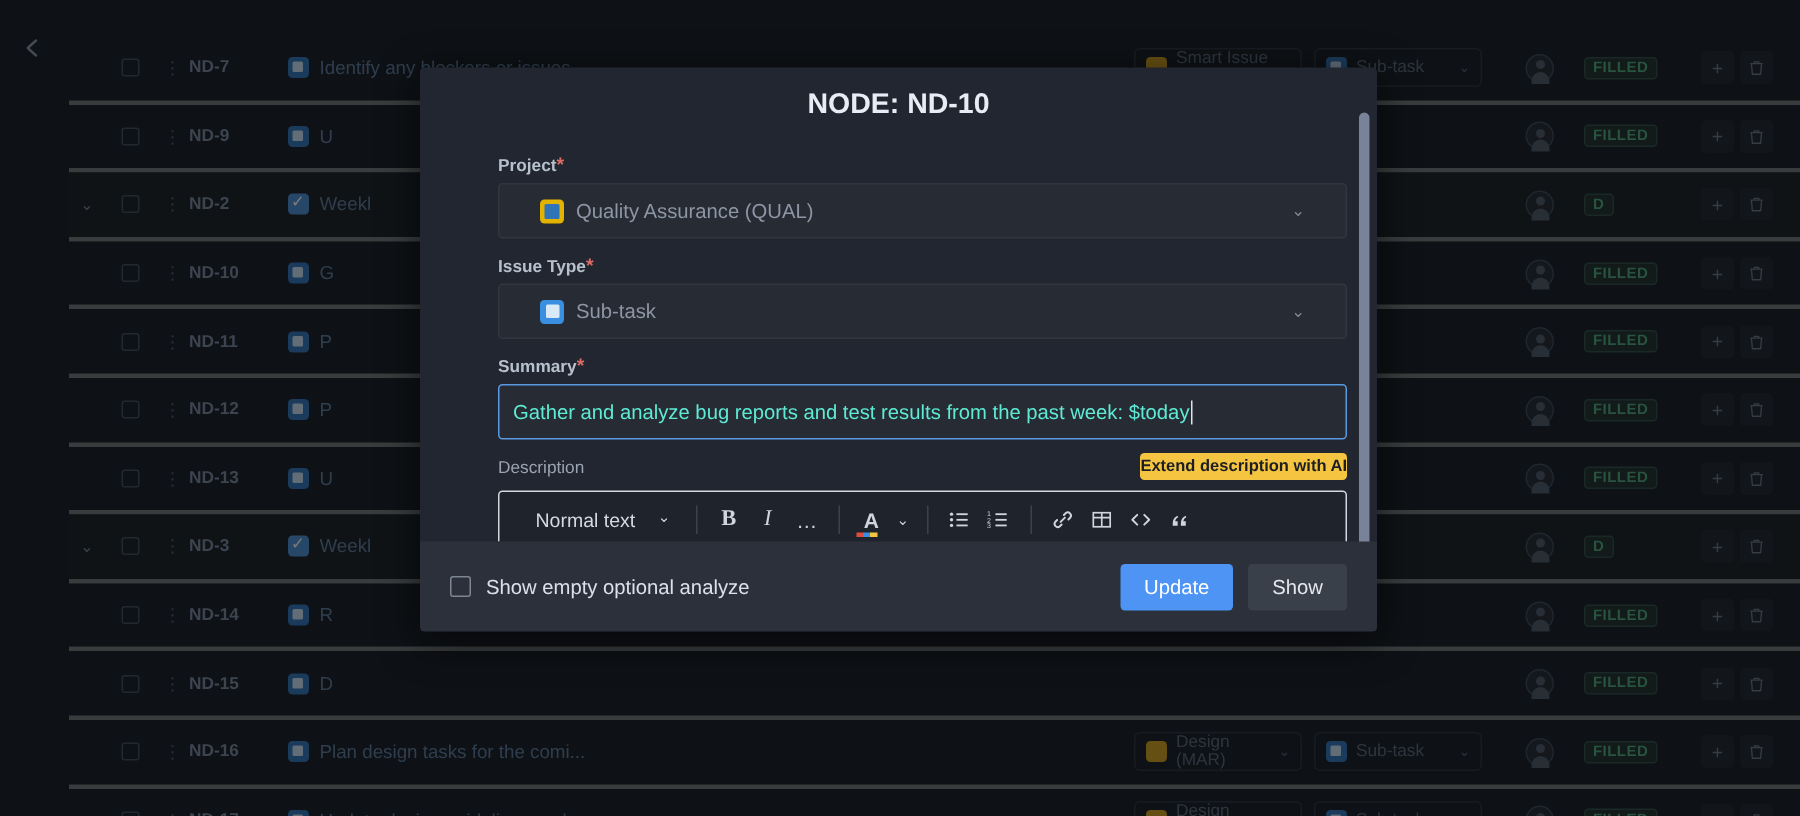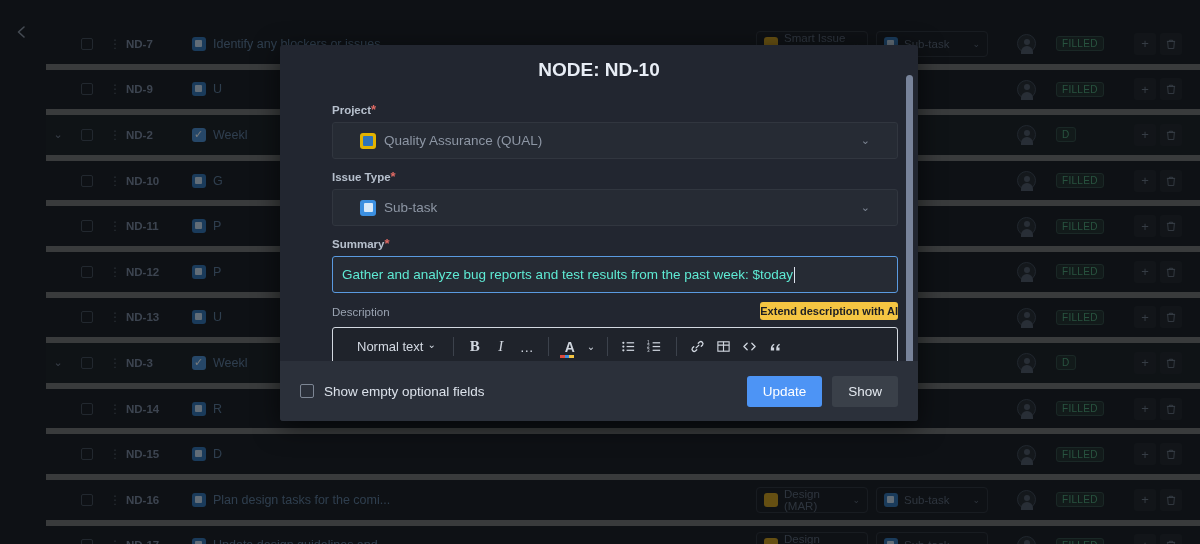--- a/index.html
+++ b/index.html
@@ -15,21 +15,21 @@
   .bg-layer { position: absolute; inset: 0; }
   .back-arrow {
     position: absolute; left: 8px; top: 18px;
     width: 28px; height: 28px; border-radius: 4px;
     display: flex; align-items: center; justify-content: center;
     color: #8c96a6;
   }
   .table { position: absolute; left: 46px; top: 24px; right: 0; }
   .row {
     position: relative; height: 45.6px;
-    border-bottom: 6px solid #737373;
+    border-bottom: 3px solid #737373;
     display: flex; align-items: center;
     color: #7f8b9e; font-size: 12.5px;
   }
   .row.group { background: #181b21; }
   .c-chev  { width: 24px; text-align: center; color: #6f7b8d; font-size: 11px; }
   .c-check { width: 34px; display: flex; justify-content: center; }
   .chk {
     width: 12px; height: 12px; border: 1px solid #414a57;
     border-radius: 2px; background: transparent;
   }
@@ -53,21 +53,21 @@
   .check-icon {
     width: 14px; height: 14px; border-radius: 3px; background:#4a8fd4;
     position: relative; flex: none;
   }
   .check-icon::after{
     content:"✓"; position:absolute; left:2px; top:-2px; font-size:11px;
     color:#fff; line-height:16px;
   }
   .pill {
     border: 1px solid #2f4a43; border-radius: 3px; padding: 1px 5px;
-    font-size: 10px; font-weight: normal; color: #4ea87a; background: #1d2b28;
+    font-size: 10px; font-weight: bold; color: #4ea87a; background: #1d2b28;
     letter-spacing: .3px;
   }
   .selbox {
     border: 1px solid #2a2f38; border-radius: 4px; height: 26px;
     display: flex; align-items: center; gap: 6px; padding: 0 7px;
     font-size: 11.5px; color: #5a6578; width: 112px;
   }
   .selbox .cv { margin-left: auto; font-size: 9px; color: #4a5costly; }
   .avatar {
     width: 19px; height: 19px; border-radius: 50%;
@@ -140,21 +140,21 @@
   }
   .editor {
     border: 1px solid #d3d8e0; border-radius: 3px; background: #1f232b;
     height: 116px; overflow: hidden;
   }
   .toolbar {
     height: 38px; display: flex; align-items: center; gap: 2px;
     padding: 0 12px; border-bottom: 1px solid #2b3039;
     color: #c2c9d4;
   }
-  .tb-sel { display:flex; align-items:flex-start; gap:4px; font-size:13px; color:#d4dae3; padding: 0 8px 0 12px; }
+  .tb-sel { display:flex; align-items:flex-start; gap:15px; font-size:13px; color:#d4dae3; padding: 0 8px 0 12px; }
   .tb-sep { width: 1px; height: 19px; background: #3c424c; margin: 0 7px; }
   .tb-btn {
     width: 24px; height: 24px; display: flex; align-items: center; justify-content: center;
     color: #cfd5de; font-size: 14px; border-radius: 3px;
   }
   .tb-btn.bold { font-weight: bold; font-family: "Liberation Serif", serif; font-size:15px;}
   .tb-btn.ital { font-style: italic; font-family: "Liberation Serif", serif; font-size:15px;}
   .color-a { position: relative; font-weight: bold; font-size: 14px; line-height: 1; }
   .color-a .bar { position:absolute; left:2px; bottom:1px; width: 14px; height: 3px;
      background: linear-gradient(90deg,#e04b3c 0 33%,#3b8fe0 33% 66%,#f5c542 66% 100%); }
@@ -674,21 +674,21 @@
         <div class="editor-area"></div>
       </div>
 
     </div>
 
     <div class="m-scroll"></div>
 
     <div class="modal-footer">
       <div class="opt-check">
         <span class="opt-box"></span>
-        <span>Show empty optional fields</span>
+        <span>Show empty optional analyze</span>
       </div>
       <div class="btns">
         <div class="btn update">Update</div>
         <div class="btn close">Show</div>
       </div>
     </div>
   </div>
 </div>
 
 </body></html>

